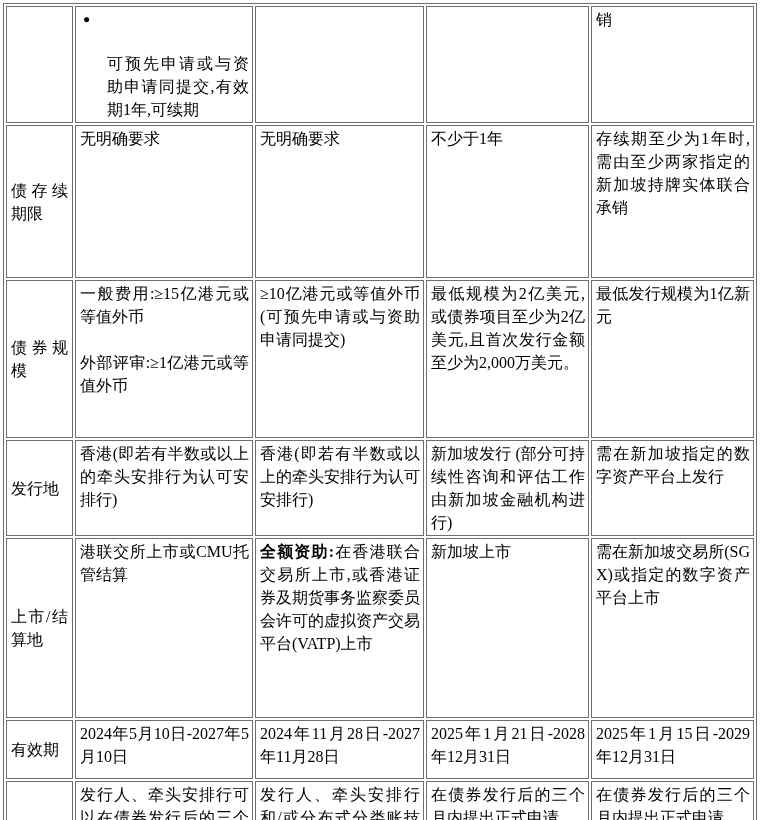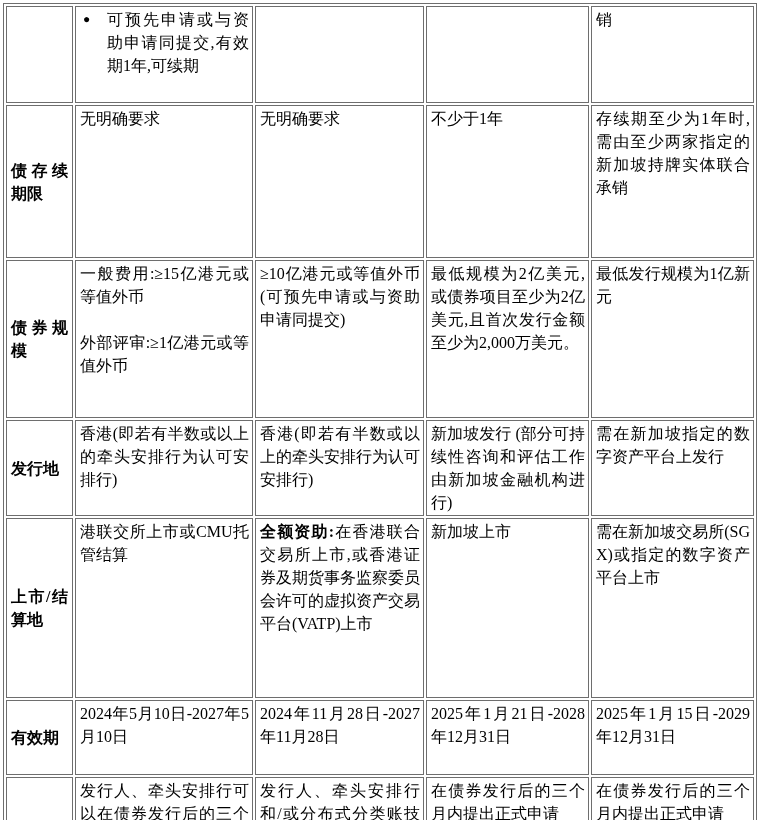--- a/index.html
+++ b/index.html
@@ -24,40 +24,40 @@
     vertical-align: top;
     padding: 1px 3px 1px 4px;
     font-size: 16px;
     line-height: 23px;
     text-align: justify;
     text-justify: inter-ideograph;
     word-break: break-all;
     overflow: hidden;
   }
   td.label-cell {
-    font-weight: bold;
+    font-weight: normal;
     vertical-align: middle;
     padding: 1px 4px;
   }
   
   tr.r0 td { height: 97px; }
   tr.r1 td { height: 153px; }
   tr.r2 td { height: 158px; margin-top: 35px; }
   tr.r3 td { height: 80px; }
   tr.r4 td { height: 180px; }
-  tr.r5 td { height: 75px; }
+  tr.r5 td { height: 59px; }
   tr.r6 td { height: 177px; }
 
   .bullet-item { display: flex; }
   .bullet-glyph {
     flex: 0 0 27px; width: 27px;
     font-size: 12px; line-height: 23px;
     padding-left: 3px;
   }
-  .bullet-text { flex: 1 1 auto; text-align: justify; }
+  .bullet-text { flex: 1 1 auto; text-align: justify; margin-top: 44px; }
   .para2 { display: block; margin-top: 23px; }
   b.lead { font-weight: bold; }
 </style>
 </head>
 <body>
 
 <table class="doc-table">
   <colgroup>
     <col style="width:67px">
     <col style="width:178px">

